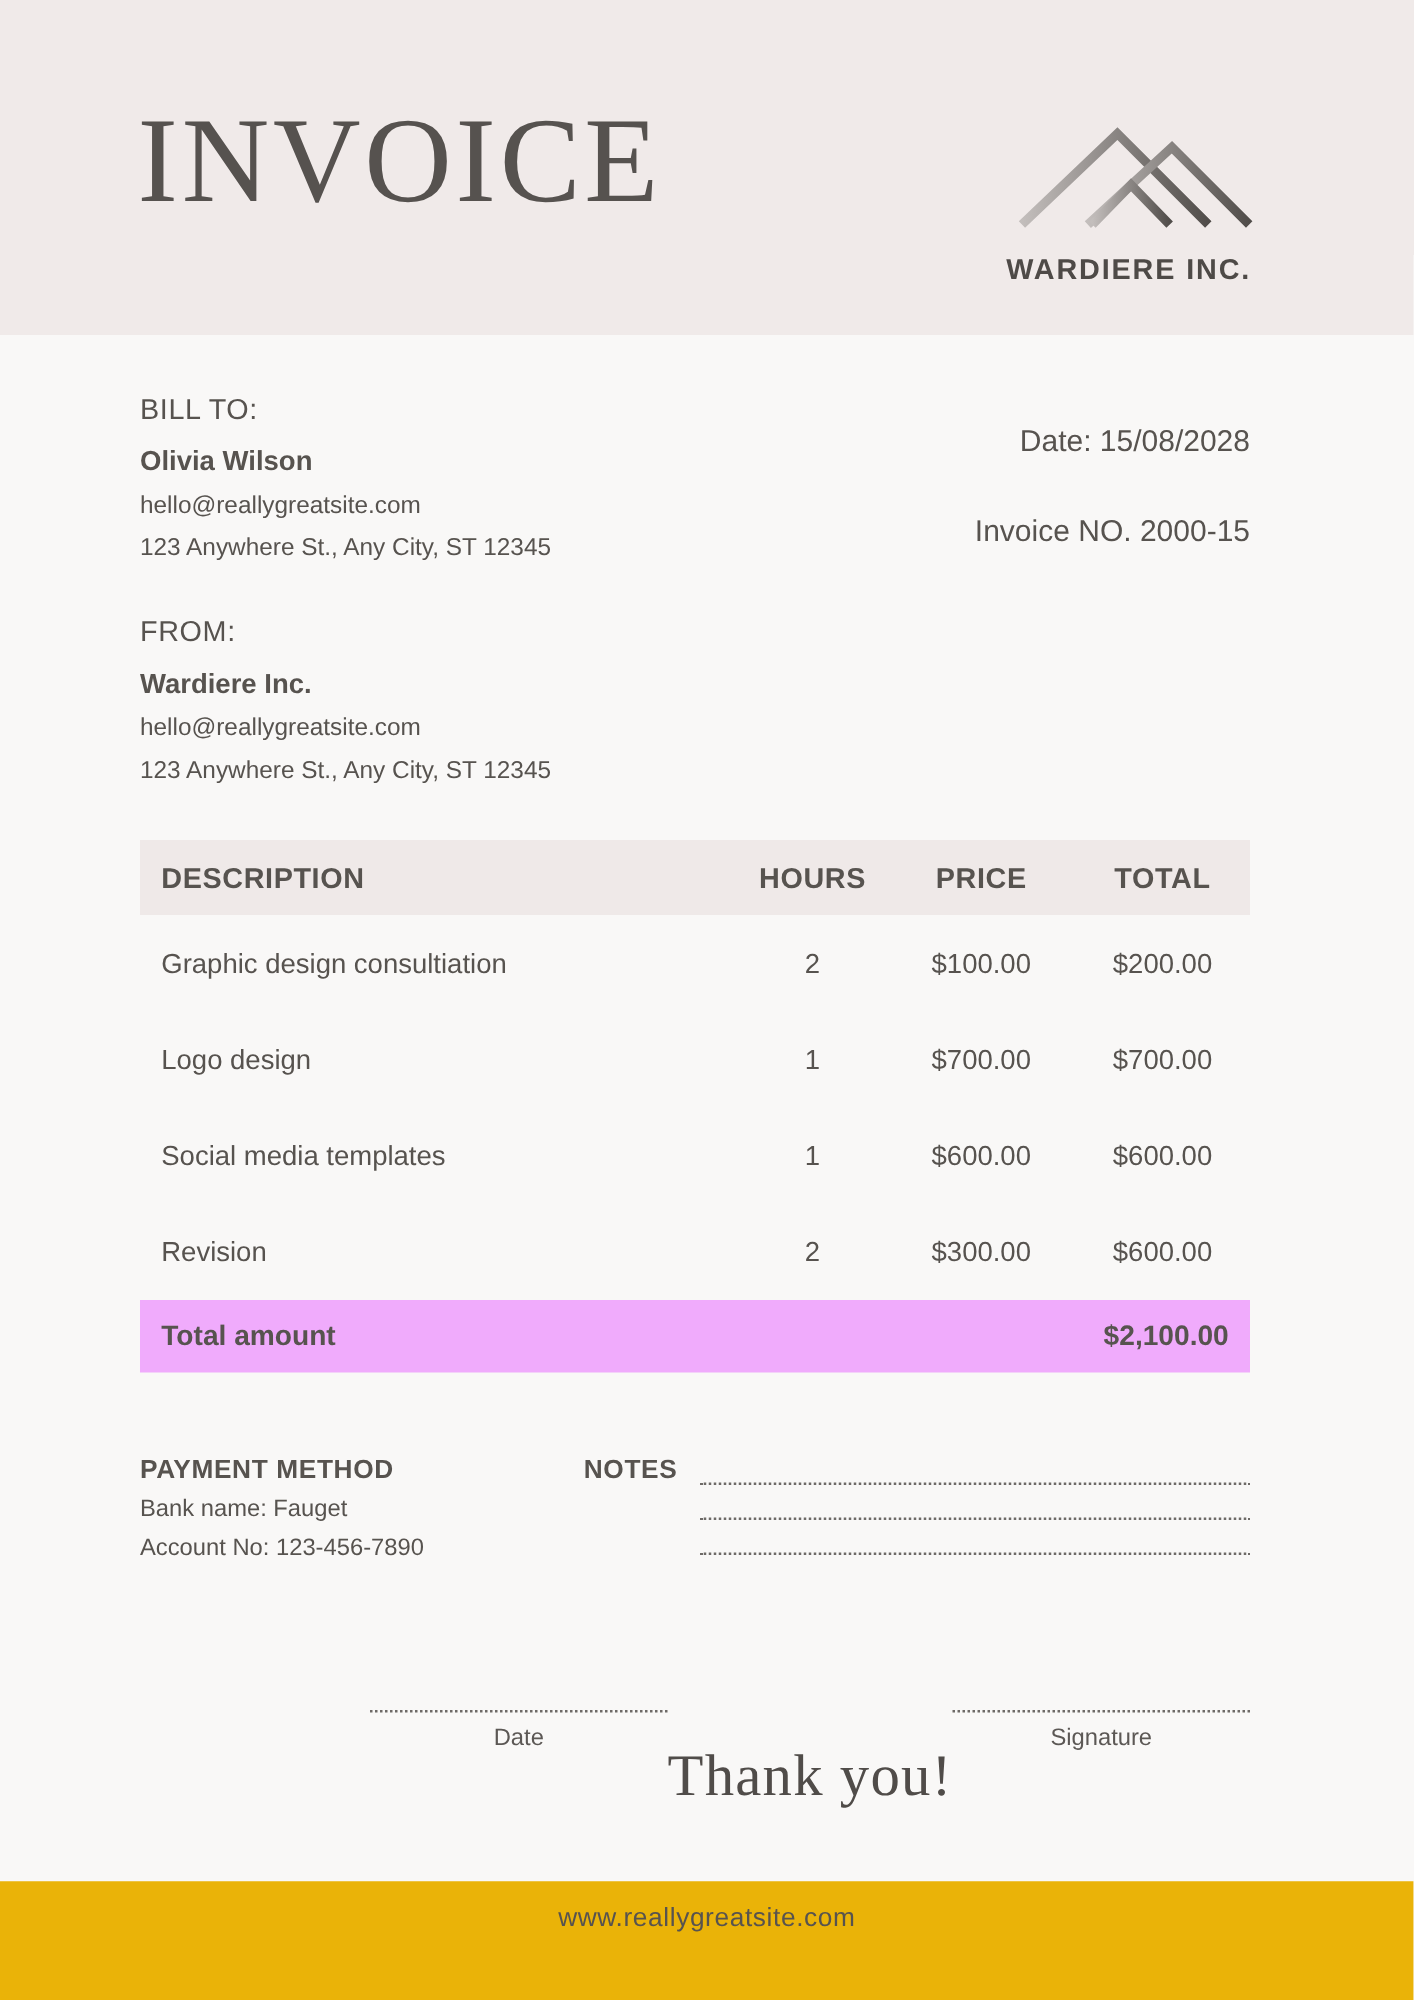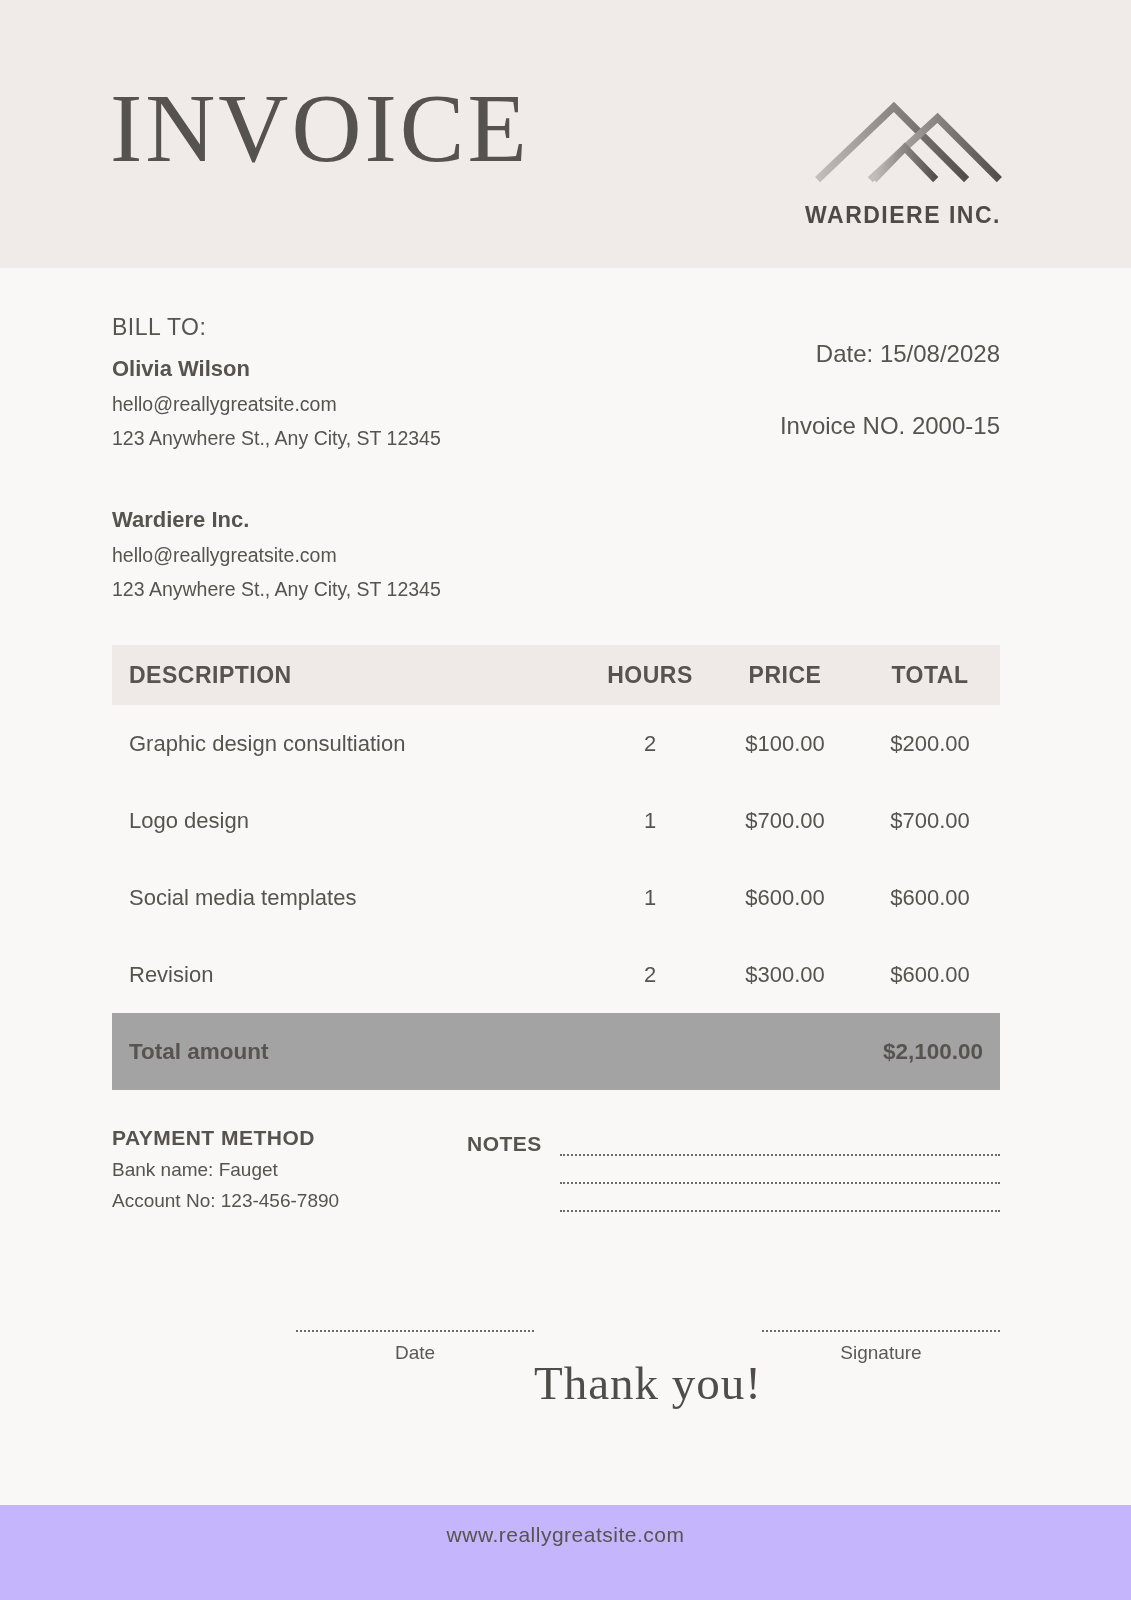--- a/index.html
+++ b/index.html
@@ -65,28 +65,28 @@
     align-items:center;
   }
   .t-head {
     background:#EFE9E8; height:60px;
     font-weight:700; font-size:23px; letter-spacing:0.5px;
   }
   .t-body .t-row { height:77px; font-size:22px; }
   .cell-desc { padding-left:17px; }
   .cell-c { text-align:center; }
   .t-total {
-    background:#a3a3a3; height:77px;
+    background:#f0abfc; height:58px;
     font-weight:700; font-size:22.5px;
     display:flex; justify-content:space-between; align-items:center;
     padding:0 17px;
   }
 
   
-  .pay-notes { display:flex; margin-top:36px;align-items:flex-end; }
+  .pay-notes { display:flex; margin-top:66px; }
   .payment { width:355px; flex:0 0 355px; }
   .block-title { font-size:21px; font-weight:700; letter-spacing:0.5px; }
   .pay-line { font-size:19px; margin-top:9px; }
   .payment .pay-line:first-of-type { margin-top:8px; }
   .notes { flex:1; display:flex; }
   .notes .block-title { margin-right:18px; }
   .note-lines { flex:1; display:flex; flex-direction:column; }
   .note-line { border-bottom:2px dotted #6E6A67; }
   .note-line:nth-child(1) { height:24px; }
   .note-line:nth-child(2) { height:28px; }
@@ -100,21 +100,21 @@
   .thanks {
     font-family:"Liberation Serif", serif;
     font-size:47px; color:#504C49;
     margin-top:26px; letter-spacing:1px;
   }
 
   
   .footer {
     margin-top:auto;
     height:95px; flex:0 0 95px;
-    background:#c4b5fd;
+    background:#eab308;
     text-align:center;
     padding-top:18px;
     font-size:21px; letter-spacing:0.5px;
     color:#57534F;
   }
 </style>
 </head>
 <body>
 
 <div class="page">
@@ -146,20 +146,21 @@
         <div class="addr-line">hello@reallygreatsite.com</div>
         <div class="addr-line">123 Anywhere St., Any City, ST 12345</div>
       </div>
       <div class="meta">
         <div class="meta-date">Date: 15/08/2028</div>
         <div class="meta-no">Invoice NO. 2000-15</div>
       </div>
     </div>
 
     <div class="from-block">
+      <div class="addr-label">FROM:</div>
       <div class="addr-name">Wardiere Inc.</div>
       <div class="addr-line">hello@reallygreatsite.com</div>
       <div class="addr-line">123 Anywhere St., Any City, ST 12345</div>
     </div>
 
     <div class="table">
       <div class="t-row t-head">
         <div class="cell-desc">DESCRIPTION</div>
         <div class="cell-c">HOURS</div>
         <div class="cell-c">PRICE</div>

